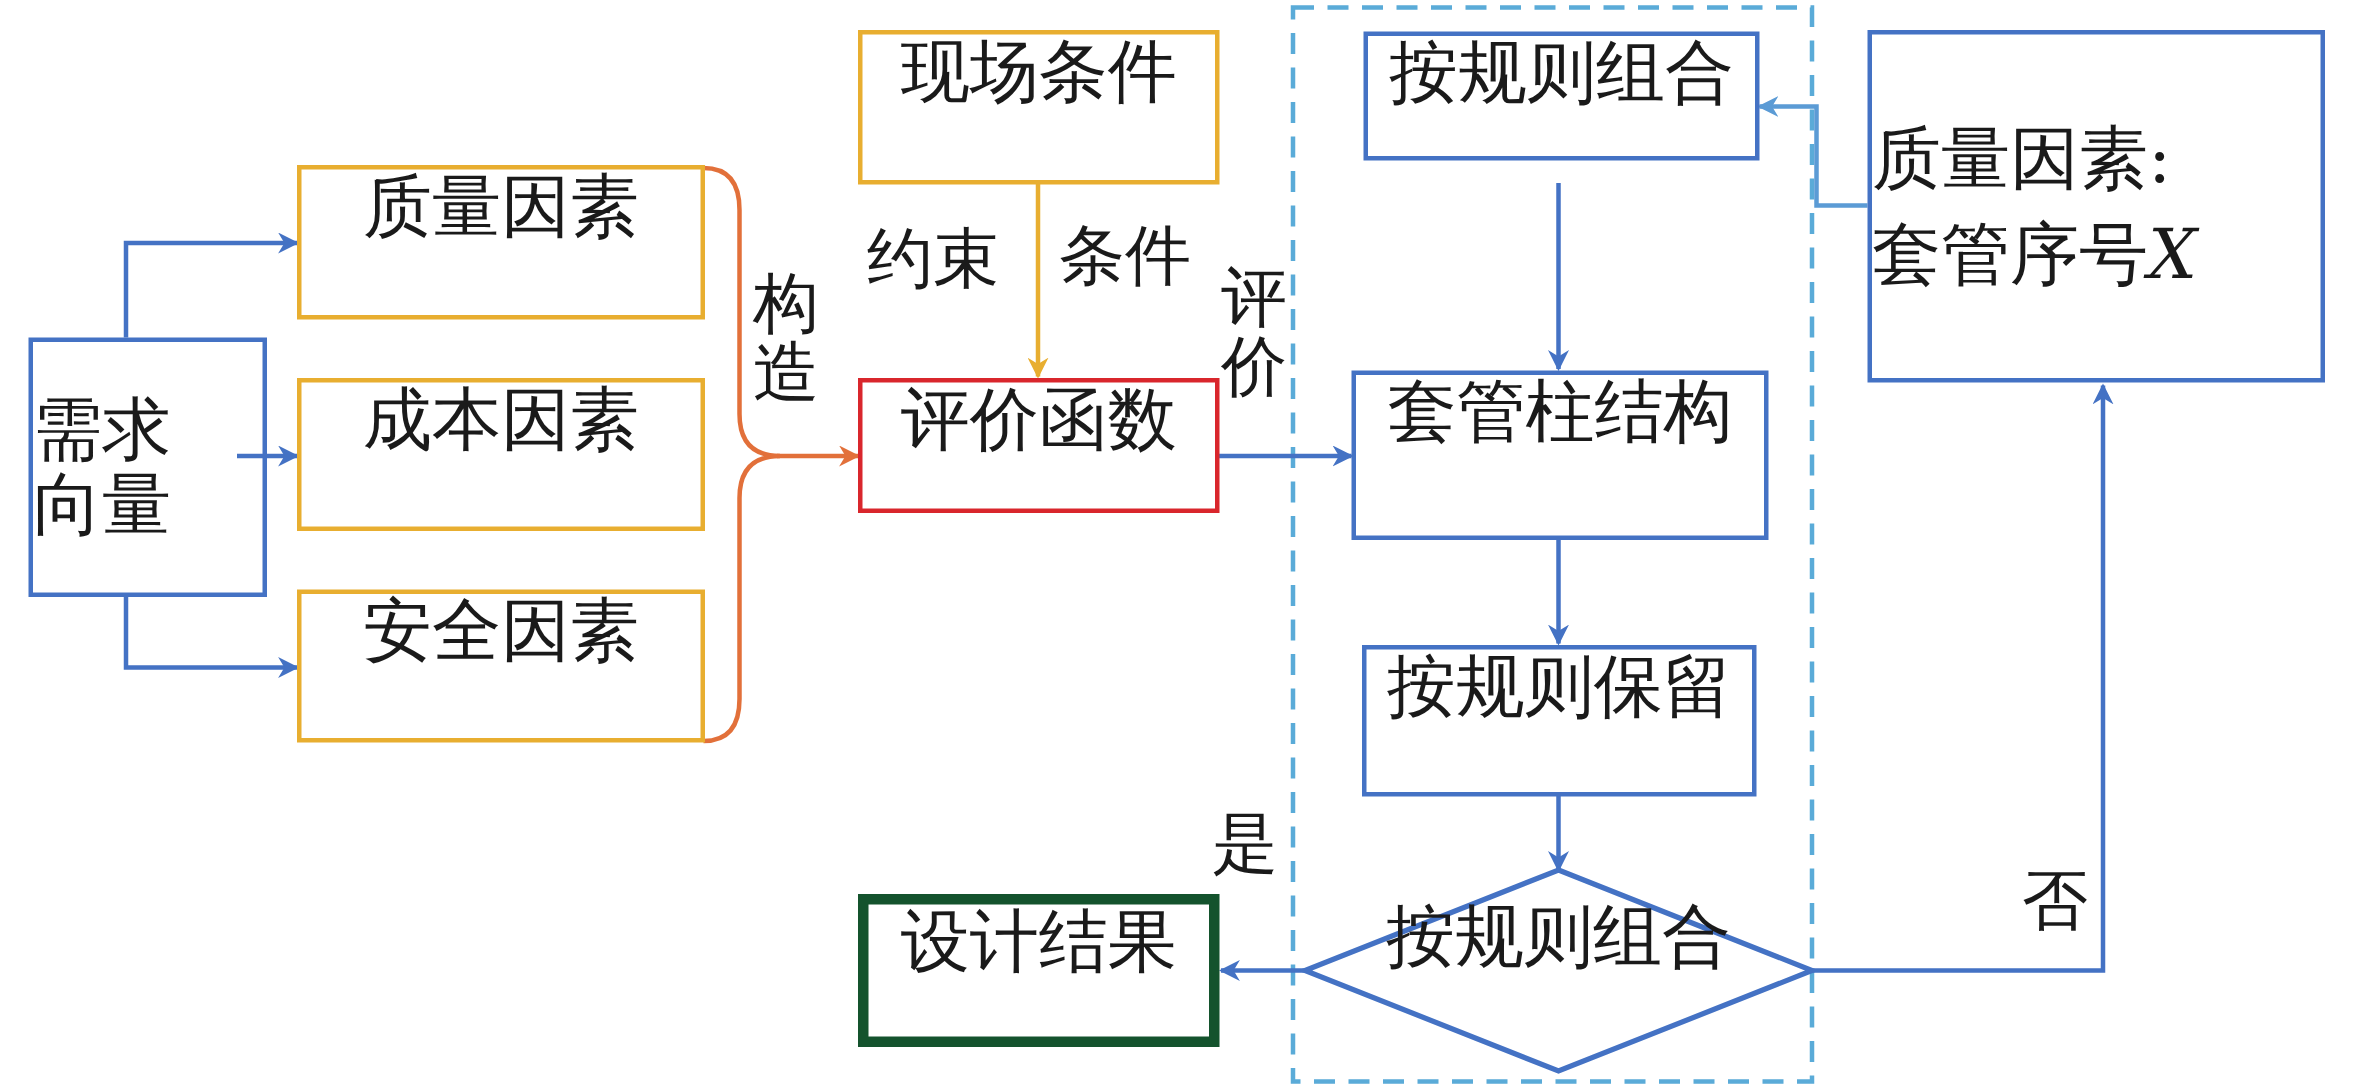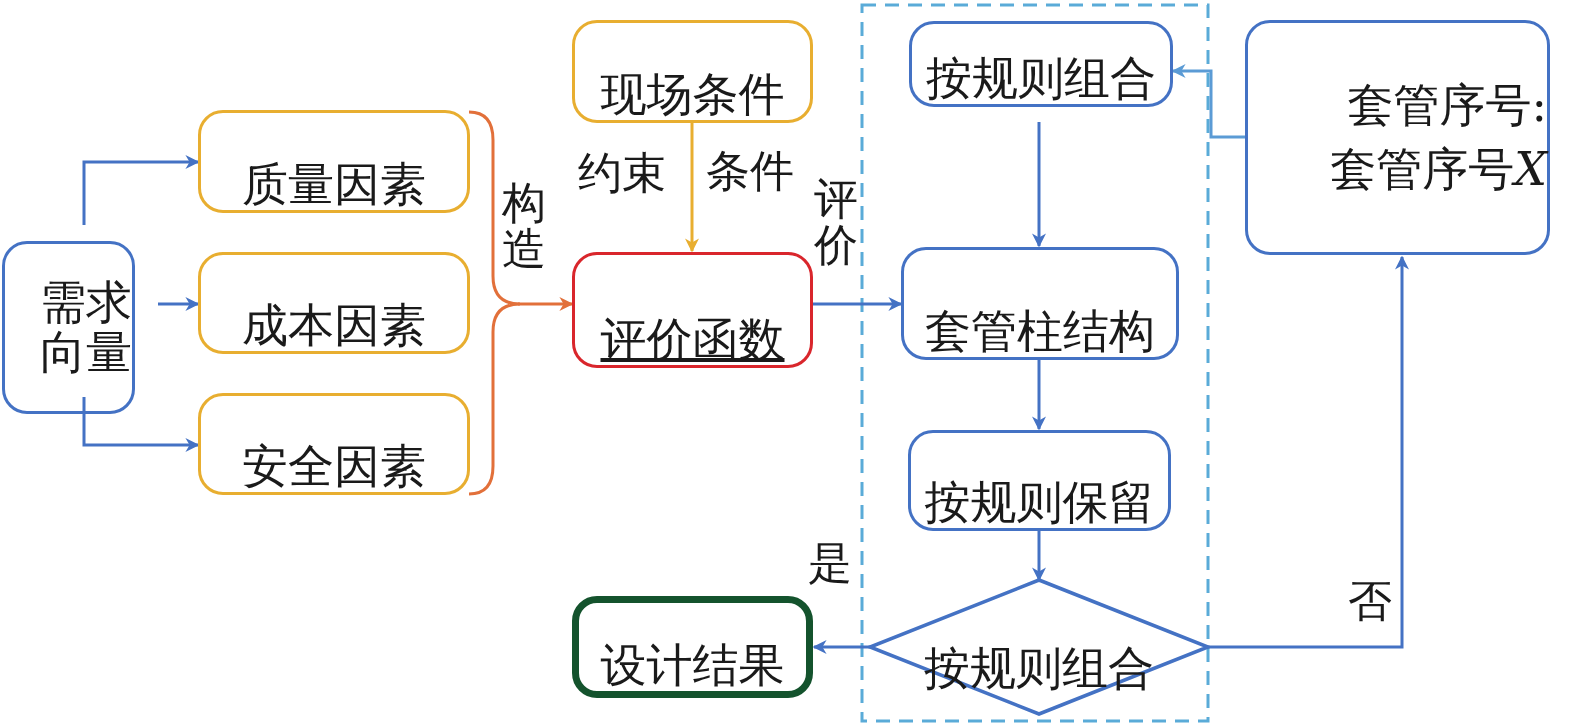--- a/index.html
+++ b/index.html
@@ -1,20 +1,20 @@
 <!DOCTYPE html>
 <html><head>
 <meta charset="utf-8">
 <style>
   html, body { margin:0; padding:0; background:#ffffff; }
   body { width:1575px; height:728px; position:relative; overflow:hidden;
          font-family: "DejaVu Serif", "Liberation Serif", serif; color:#1a1a1a; }
   svg { position:absolute; left:0; top:0; }
-  .box { position:absolute; box-sizing:border-box; display:flex; align-items:flex-end; justify-content:center;
-         text-align:center; font-size:46px; line-height:1.08; background:transparent;border-radius:25px; }
+  .box { position:absolute; box-sizing:border-box; display:flex; align-items:flex-start; justify-content:center;
+         text-align:center; font-size:46px; line-height:1.08; background:transparent; }
   .blue { border:3px solid #4472c4; }
   .yellow { border:3px solid #e8ae30; }
   .red { border:3px solid #d9262c; }
   .purple { border:7px solid #14532d; }
   .lbl { position:absolute; font-size:44px; line-height:1.05; }
   .v { width:48px; text-align:center; word-break:break-all; }
   .multi { flex-direction:column; }
   .ital { font-style:italic; }
 </style>
 </head>
@@ -57,42 +57,42 @@
 
   <polygon points="1039,580 1208,647 1039,714 870,647" fill="#ffffff" stroke="#4472c4" stroke-width="3.5"></polygon>
 
   <line x1="870" y1="647" x2="814" y2="647" stroke="#4472c4" stroke-width="3" marker-end="url(#ab)"></line>
 
   <polyline points="1208,647 1402,647 1402,257" fill="none" stroke="#4472c4" stroke-width="3" marker-end="url(#ab)"></polyline>
 
   <polyline points="1245,137 1211,137 1211,71 1173,71" fill="none" stroke="#5b9bd5" stroke-width="3" marker-end="url(#abl)"></polyline>
 </svg>
 
-<div class="box blue multi" style="left:2px; top:225px; width:133px; height:173px;margin-top:16px;">
+<div class="box blue multi" style="left:19px; top:225px; width:159px; height:173px;">
   <span>需求</span>
   <span>向量</span>
 </div>
 
 <div class="box yellow" style="left:198px; top:110px; width:272px; height:103px;">
   <span>质量因素</span>
 </div>
 
 <div class="box yellow" style="left:198px; top:252px; width:272px; height:102px;">
   <span>成本因素</span>
 </div>
 
 <div class="box yellow" style="left:198px; top:393px; width:272px; height:102px;">
   <span>安全因素</span>
 </div>
 
 <div class="box yellow" style="left:572px; top:20px; width:241px; height:103px;">
   <span>现场条件</span>
 </div>
 
-<div class="box red" style="left:572px; top:252px; width:241px; height:116px;text-decoration:underline;">
+<div class="box red" style="left:572px; top:252px; width:241px; height:90px;">
   <span>评价函数</span>
 </div>
 
 <div class="box blue" style="left:909px; top:21px; width:264px; height:86px;">
   <span>按规则组合</span>
 </div>
 
 <div class="box blue" style="left:901px; top:247px; width:278px; height:113px;">
   <span>套管柱结构</span>
 </div>
@@ -103,21 +103,21 @@
 
 <div class="box" style="left:900px; top:600px; width:278px; height:94px;">
   <span>按规则组合</span>
 </div>
 
 <div class="box purple" style="left:572px; top:596px; width:241px; height:102px;">
   <span>设计结果</span>
 </div>
 
 <div class="box blue multi" style="left:1245px; top:20px; width:305px; height:235px; line-height:1.38;">
-  <span>套管序号:</span>
+  <span>质量因素:</span>
   <span>
     <span>套管序号</span><span class="ital">X</span>
   </span>
 </div>
 
 <div class="lbl v" style="left:500px; top:180px;">构造</div>
 <div class="lbl" style="left:578px; top:150px;">约束</div>
 <div class="lbl" style="left:706px; top:148px;">条件</div>
 <div class="lbl v" style="left:812px; top:176px;">评价</div>
 <div class="lbl" style="left:808px; top:540px;">是</div>

